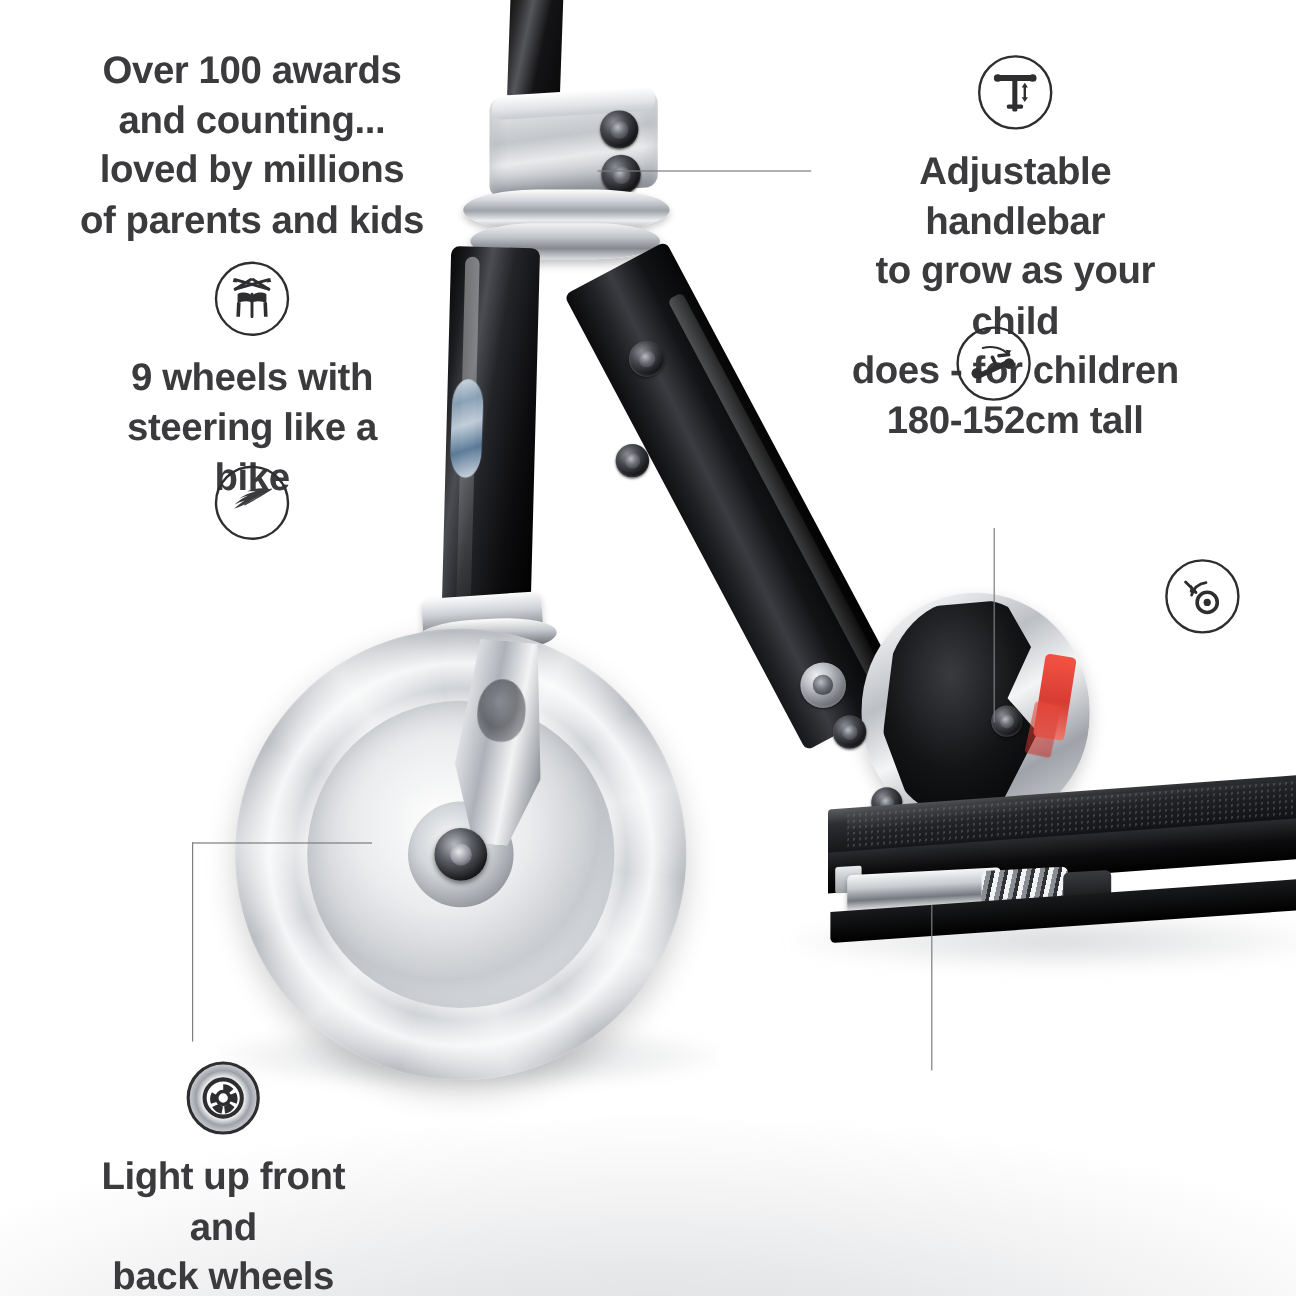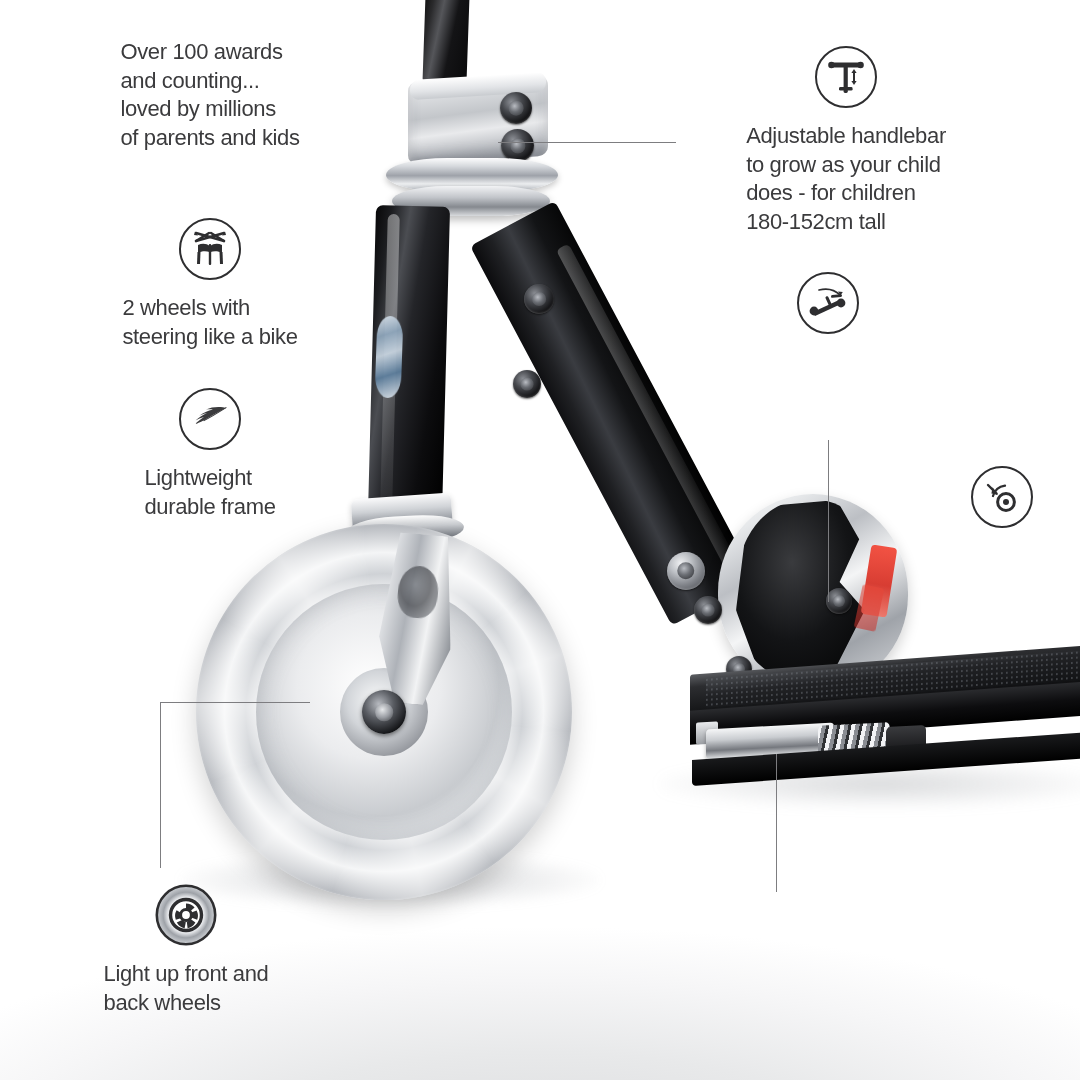--- a/index.html
+++ b/index.html
@@ -14,23 +14,24 @@
     background:
       radial-gradient(ellipse 900px 300px at 50% 108%, #d9dadc 0%, #e8e9ea 38%, #f6f6f7 62%, #ffffff 80%),
       #ffffff;
     overflow:hidden;
   }
 
   
   .feature{position:absolute;display:flex;flex-direction:column;align-items:center;}
   .feature .cap{
     color:#3b3b3d;
-    font-weight:400;
-    font-size:22px;
+    font-weight:700;
+    font-size:32px;
     line-height:1.30;
+    text-align:center;
     letter-spacing:-0.35px;
     white-space:pre-line;
   }
   .icon-circle{
     width:62px;height:62px;border-radius:50%;
     border:2.6px solid #2e2e30;
     display:flex;align-items:center;justify-content:center;
     margin-bottom:14px;
     box-sizing:border-box;
     background:transparent;
@@ -387,35 +388,33 @@
           <path d="M6 3.5 L5 7 L9 7.5 Z"></path>
           <path d="M36 3.5 L37 7 L33 7.5 Z"></path>
           <path d="M9 17 C13 15 18 15.5 20.5 18 L20.5 24 C17 22.5 12 23 9 25 Z"></path>
           <path d="M33 17 C29 15 24 15.5 21.5 18 L21.5 24 C25 22.5 30 23 33 25 Z"></path>
           <path d="M8.5 24 L11.5 24 L11 36 L8 36 Z"></path>
           <path d="M30.5 24 L33.5 24 L34 36 L31 36 Z"></path>
           <rect x="19.8" y="16" width="2.4" height="21" rx="1"></rect>
         </g>
       </svg>
     </div>
-    <div class="cap">2 wheels with
+    <div class="cap">9 wheels with
 steering like a bike</div>
   </div>
 
   <div class="feature" style="left:110px;top:388px;width:200px;">
     <div class="icon-circle">
       <svg width="40" height="40" viewBox="0 0 40 40" aria-hidden="true">
         <g fill="#3b3b3d">
           <path d="M36 9 C30 12 24 15 18 19 C13 22 9 24 5 25 C8 22 11 20 14 18 C11 19 8 20 5.5 21.5 C9 18 13 16 17 14 C14 14.8 11.5 15.6 9 17 C13 13.6 18 11.8 23 10.6 C20.6 10.2 18.4 10.2 16 10.6 C21 8 27 7.6 33 8.2 Z"></path>
           <path d="M36 8.6 C30 12.4 22 17.4 14 21.6" stroke="#3b3b3d" stroke-width="1.1" fill="none" stroke-linecap="round"></path>
         </g>
       </svg>
     </div>
-    <div class="cap">Lightweight
-durable frame</div>
   </div>
 
   <div class="feature" style="left:56px;top:884px;width:260px;">
     <div class="icon-circle noborder">
       <svg width="62" height="62" viewBox="0 0 62 62" aria-hidden="true">
         <defs>
           <radialGradient id="lgwheel" cx="50%" cy="50%" r="50%">
             <stop offset="0%" stop-color="#ffffff"></stop>
             <stop offset="46%" stop-color="#ffffff"></stop>
             <stop offset="62%" stop-color="#e3e5e8"></stop>

